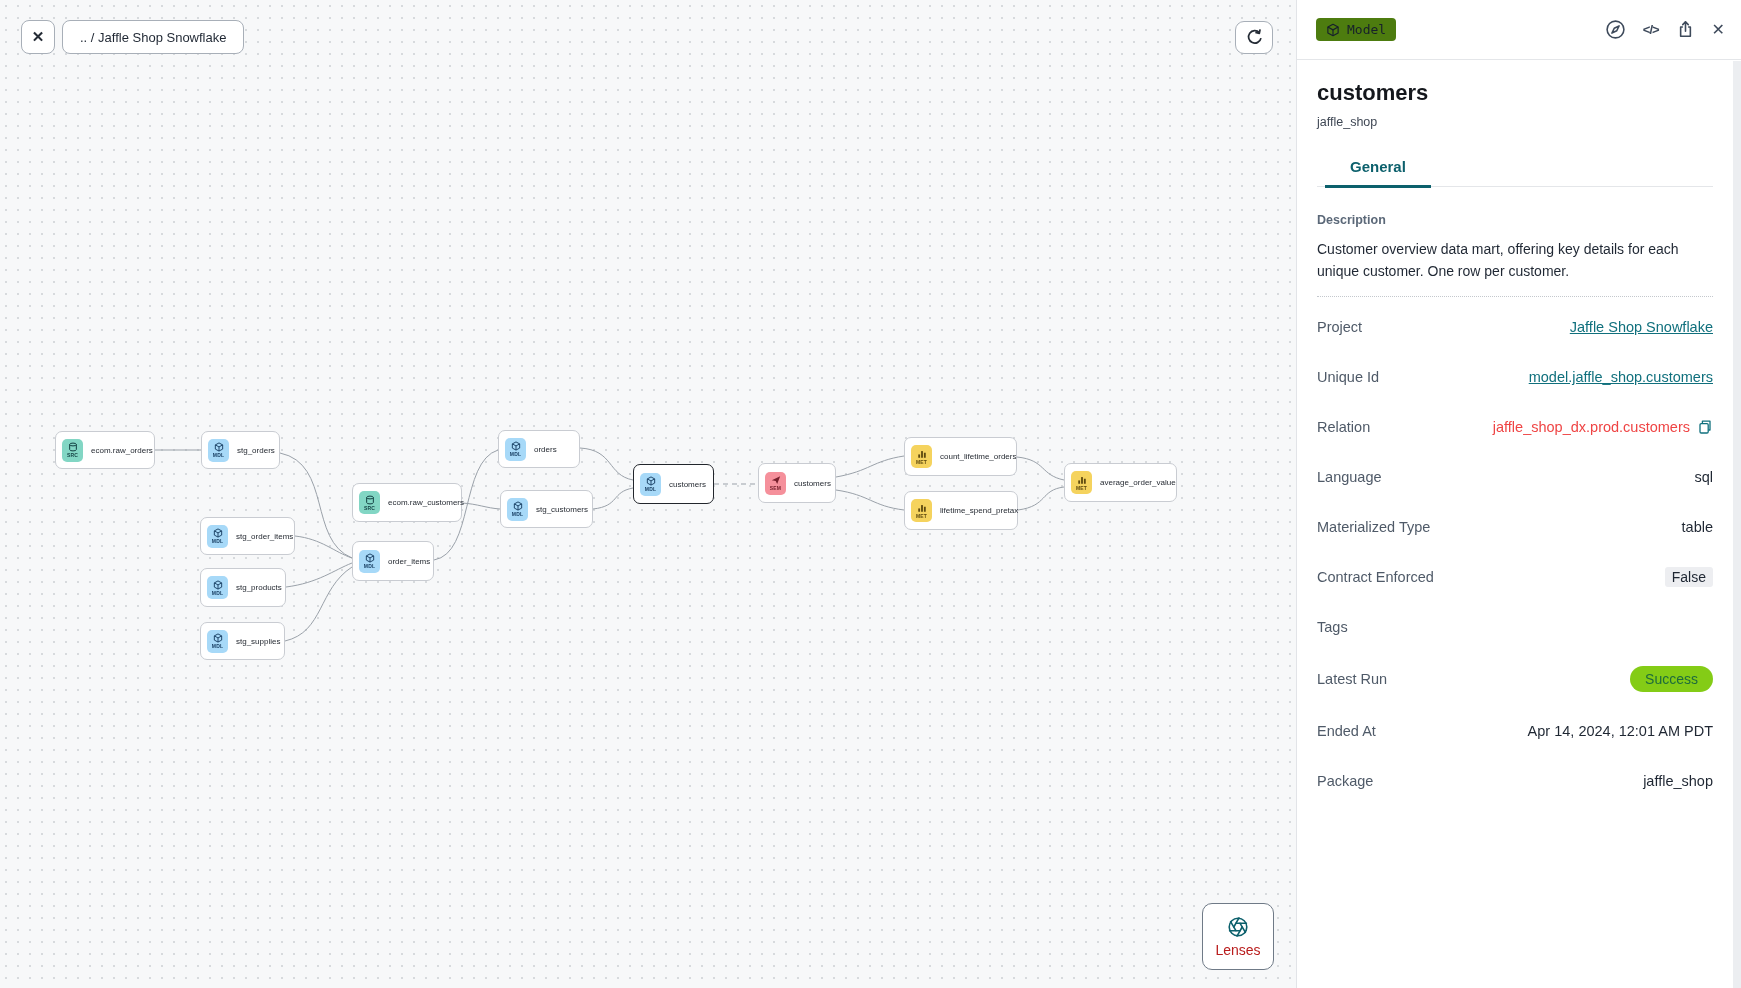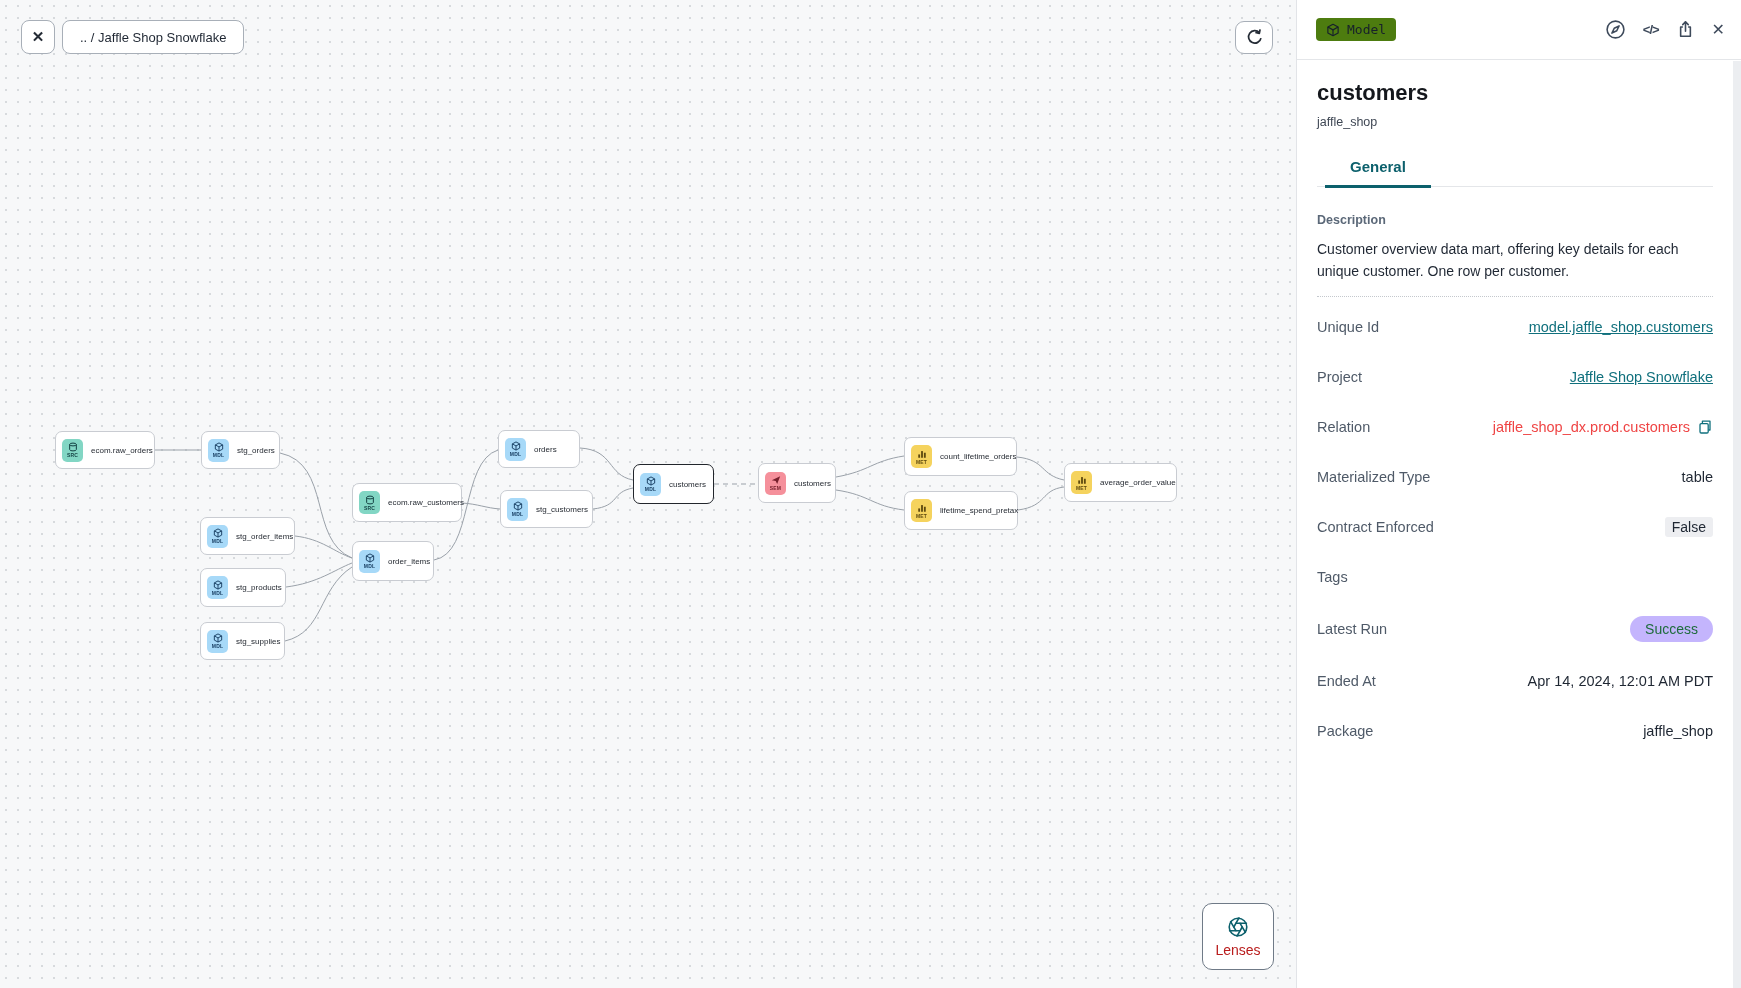--- a/index.html
+++ b/index.html
@@ -98,21 +98,21 @@
   .sec-label{margin-top:26px;font-size:12.5px;font-weight:bold;color:#5b6878;}
   #p-desc{margin-top:12px;font-size:14px;line-height:1.55;color:#1f2733;max-width:400px;}
   #dotted{border-top:1px dotted #c4c8cd;margin-top:14px;}
   .frow{display:flex;align-items:center;padding:7px 0;min-height:22px;margin-top:14px;}
   .frow:first-child{margin-top:12px;}
   .flabel{font-size:14.5px;color:#4f5a68;}
   .fval{margin-left:auto;font-size:14.5px;color:#1f2733;text-align:right;display:flex;align-items:center;gap:7px;}
   .fval a{color:#10707d;text-decoration:underline;cursor:pointer;}
   .fval .tealtxt{color:#ef4444;}
   .fval .graychip{background:#edeef1;color:#1f2733;padding:2px 7px;border-radius:3px;font-size:14px;}
-  .fval .pill{background:#c4b5fd;color:#1e6b3c;padding:5px 15px;border-radius:999px;font-size:14px;}
+  .fval .pill{background:#84cc16;color:#1e6b3c;padding:5px 15px;border-radius:999px;font-size:14px;}
   .copybtn{cursor:pointer;display:flex;color:#10707d;}
   #p-scroll{position:absolute;top:61px;right:0;bottom:0;width:8px;background:#eceef1;}
 </style>
 </head>
 <body>
 
 <div id="canvas">
   <svg id="edges" width="1741" height="988">
       <path d="M155,450 L201,450"></path>
       <path d="M280,453 C332,464 308,540 352,558"></path>
@@ -351,44 +351,48 @@
     <div id="tabs">
       <span class="tab active">General</span>
     </div>
 
     <div class="sec-label">Description</div>
     <div id="p-desc">Customer overview data mart, offering key details for each unique customer. One row per customer.</div>
     <div id="dotted"></div>
 
     <div id="fields">
         <div class="frow">
+          <span class="flabel">Project</span>
+          <span class="fval">
+            <a>Jaffle Shop Snowflake</a>
+          </span>
+        </div>
+        <div class="frow">
           <span class="flabel">Unique Id</span>
           <span class="fval">
             <a>model.jaffle_shop.customers</a>
-          </span>
-        </div>
-        <div class="frow">
-          <span class="flabel">Project</span>
-          <span class="fval">
-            <a>Jaffle Shop Snowflake</a>
           </span>
         </div>
         <div class="frow">
           <span class="flabel">Relation</span>
           <span class="fval">
             <span class="tealtxt">jaffle_shop_dx.prod.customers</span>
             <span class="copybtn">
               <svg width="16" height="16" viewBox="0 0 16 16" fill="none" stroke="currentColor" stroke-width="1.3" stroke-linejoin="round">
                 <rect x="3" y="4.6" width="8.2" height="9.4" rx="1.2"></rect>
                 <path d="M5.4 4.6 V2.2 H13 V11 H11.4"></path>
               </svg>
             </span>
           </span>
         </div>
         <div class="frow">
+          <span class="flabel">Language</span>
+          <span class="fval">sql</span>
+        </div>
+        <div class="frow">
           <span class="flabel">Materialized Type</span>
           <span class="fval">table</span>
         </div>
         <div class="frow">
           <span class="flabel">Contract Enforced</span>
           <span class="fval">
             <span class="graychip">False</span>
           </span>
         </div>
         <div class="frow">

